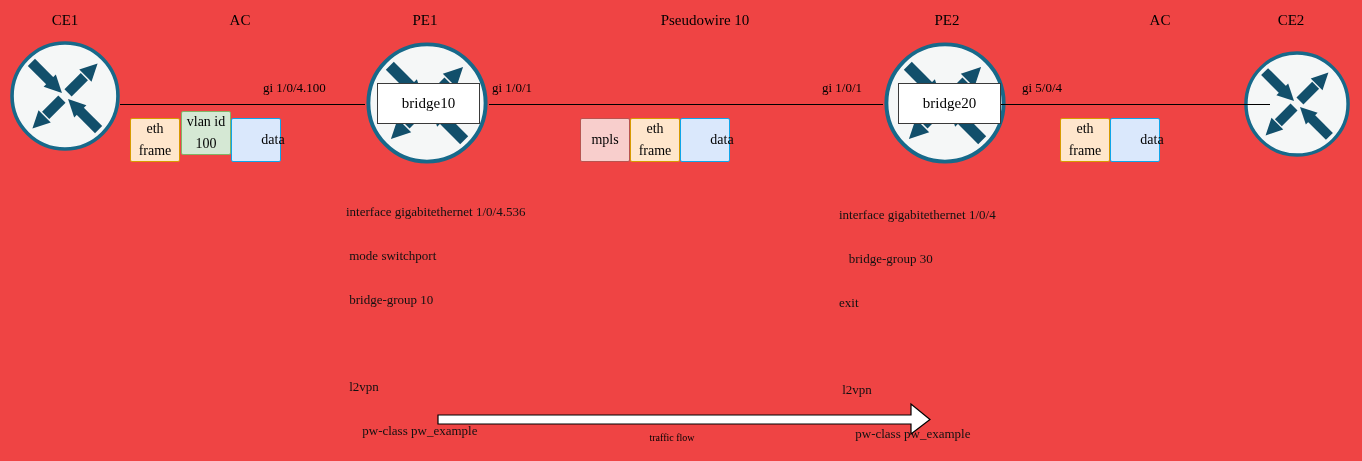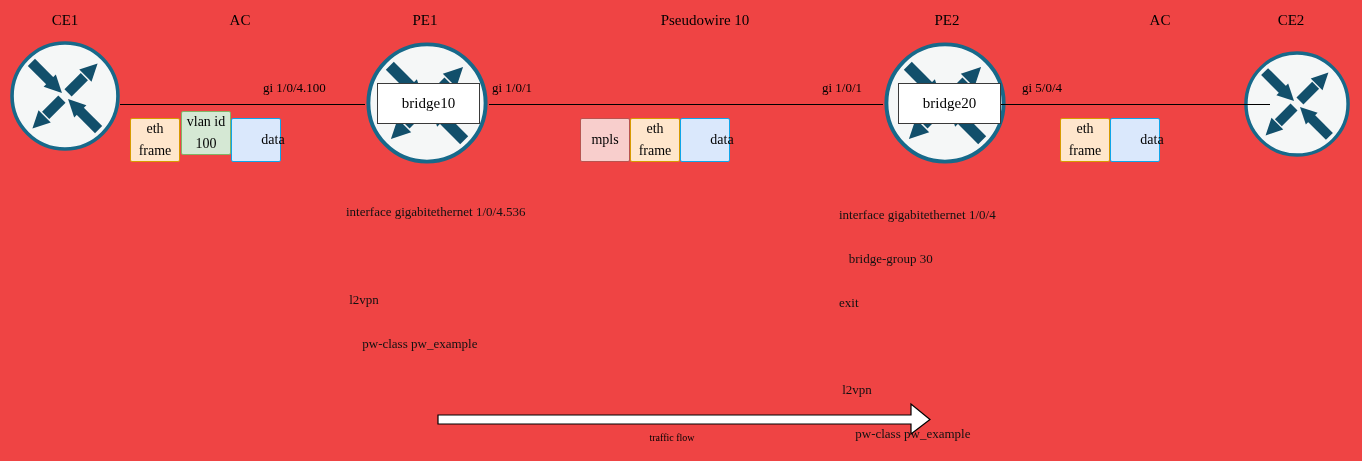--- a/index.html
+++ b/index.html
@@ -103,20 +103,22 @@
     <div class="fbox f-data" style="left:680px;top:118px">data</div>
   </div>
 
   <div>
     <div class="fbox f-eth" style="left:1060px;top:118px">eth frame</div>
     <div class="fbox f-data" style="left:1110px;top:118px">data</div>
   </div>
 
   <div class="config" style="left:346px;top:176px">
     <div>interface gigabitethernet 1/0/4.536</div>
+    <div> mode switchport</div>
+    <div> bridge-group 10</div>
     <div></div>
     <div> l2vpn</div>
     <div>     pw-class pw_example</div>
     
     
     
     
   </div>
 
   <div class="config" style="left:839px;top:179px">

